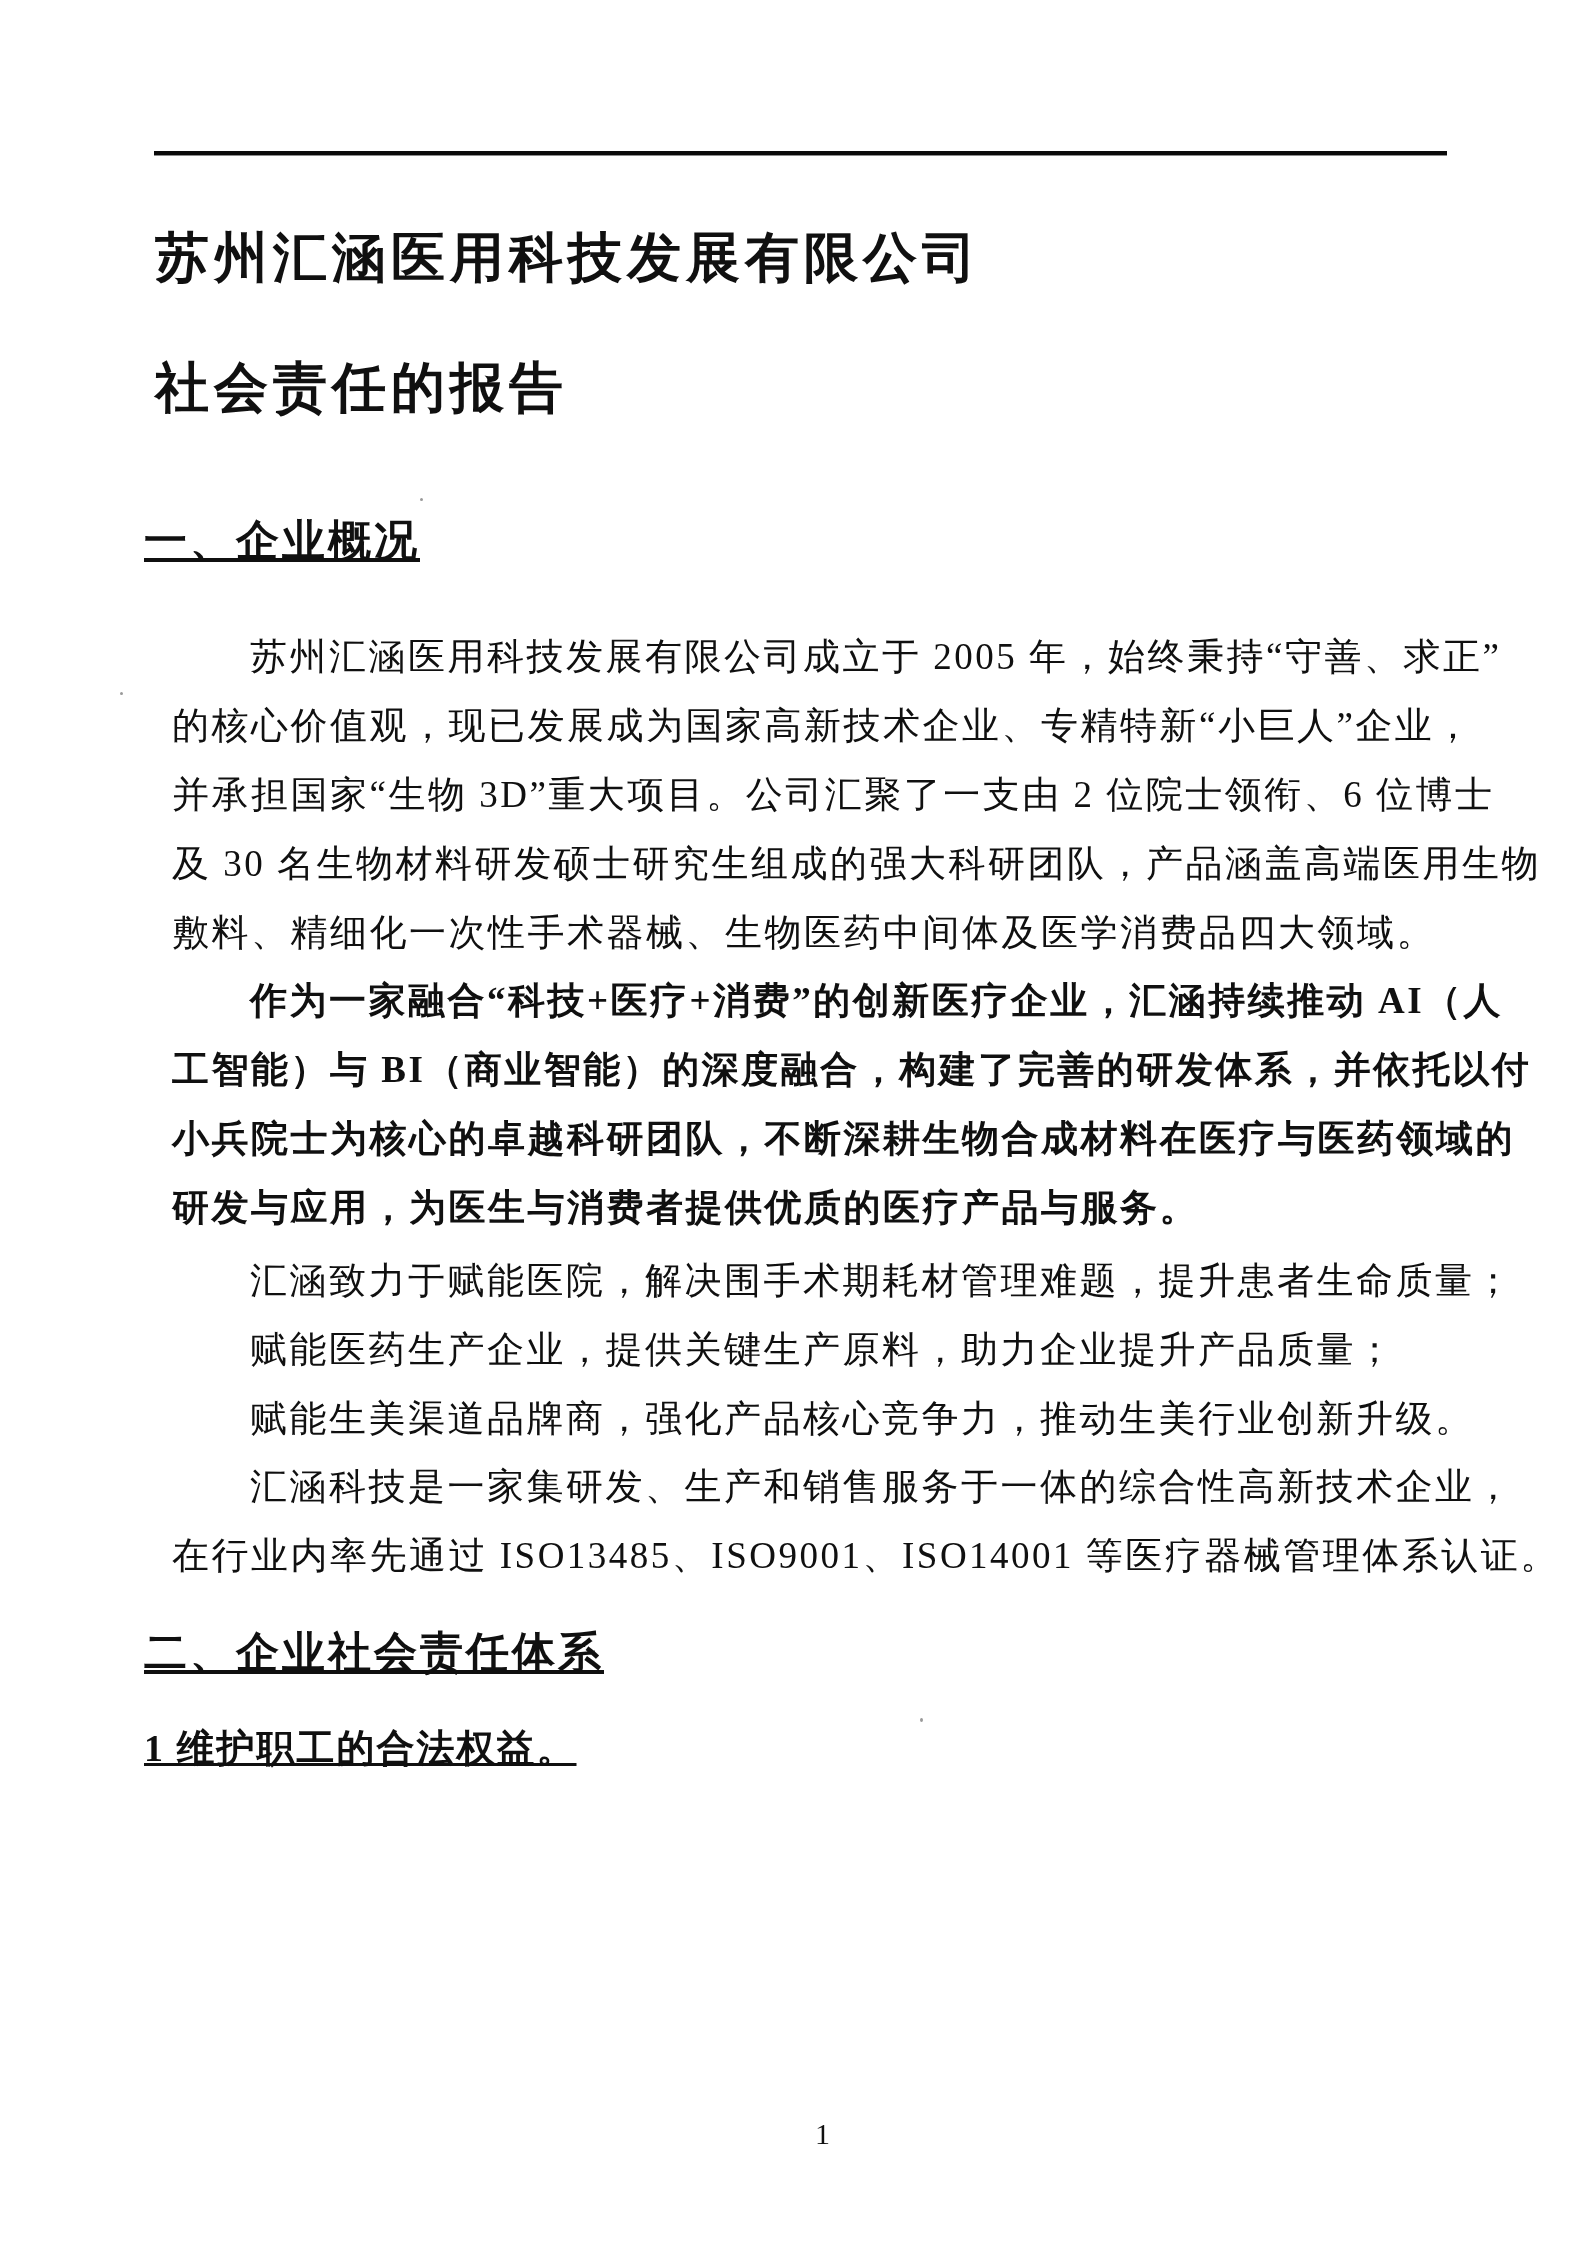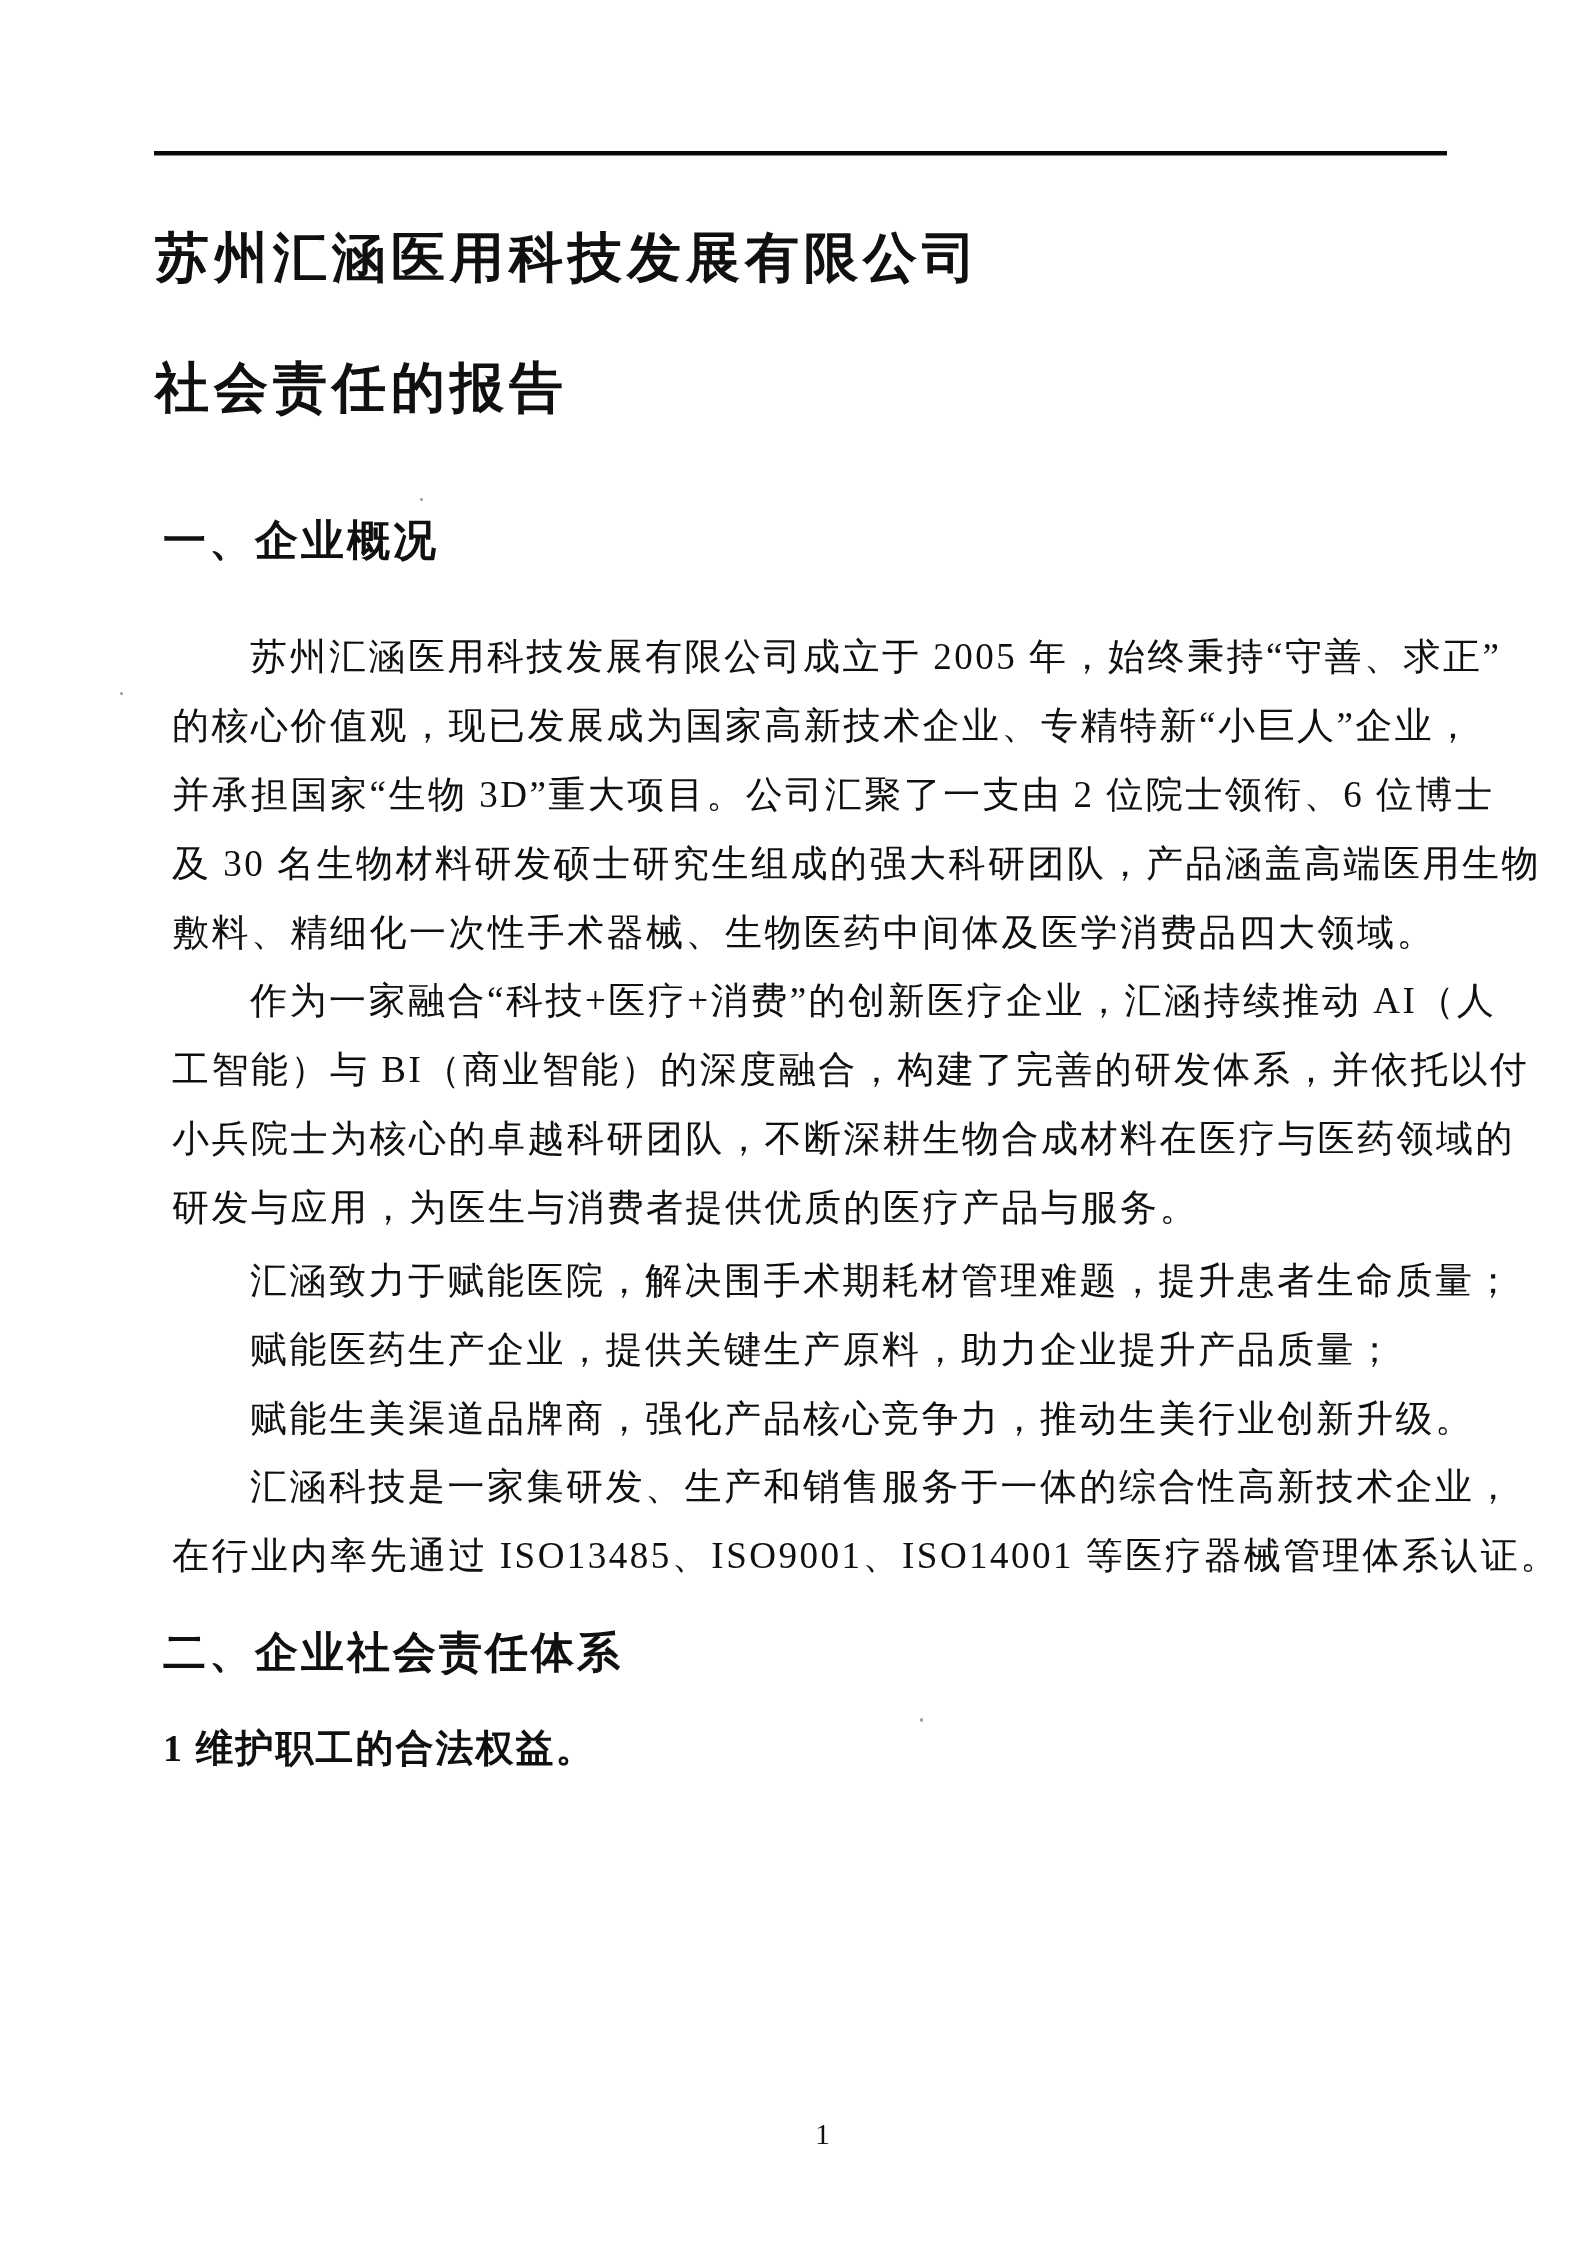--- a/index.html
+++ b/index.html
@@ -18,33 +18,34 @@
   }
   .doc-title{
     position:absolute;left:155px;width:1335px;
     font-weight:bold;
     font-size:54px;line-height:72px;letter-spacing:5px;
     white-space:nowrap;
   }
   .title-1{top:222px;}
   .title-2{top:352px;}
   .h-sec{
-    position:absolute;left:163px;width:1335px;
+    position:absolute;left:144px;width:1335px;
     font-weight:bold;font-size:43px;line-height:58px;letter-spacing:3px;
     white-space:nowrap;
+    text-decoration:underline;
   }
   .h1{top:512px;}
   .h2{top:1624px;}
   .h3{top:1721px;font-size:38px;line-height:54px;letter-spacing:2px;}
   .para{
     position:absolute;left:155px;width:1335px;
     font-size:37px;line-height:69px;letter-spacing:2.5px;
   }
   .p1{top:622px;}
-  .p2{top:966px;}
+  .p2{top:966px;font-weight:bold;}
   .p3{top:1246px;}
   .p4{top:1452px;text-align:right;}
   .p5{top:1826px;}
   .line{white-space:nowrap;margin-left:17px;}
   .indent{padding-left:78px;}
   .page-number{
     position:absolute;top:2112px;left:155px;width:1335px;
     text-align:center;font-size:30px;line-height:44px;
   }
   .speck{position:absolute;background:#9a9a9a;border-radius:50%;}

